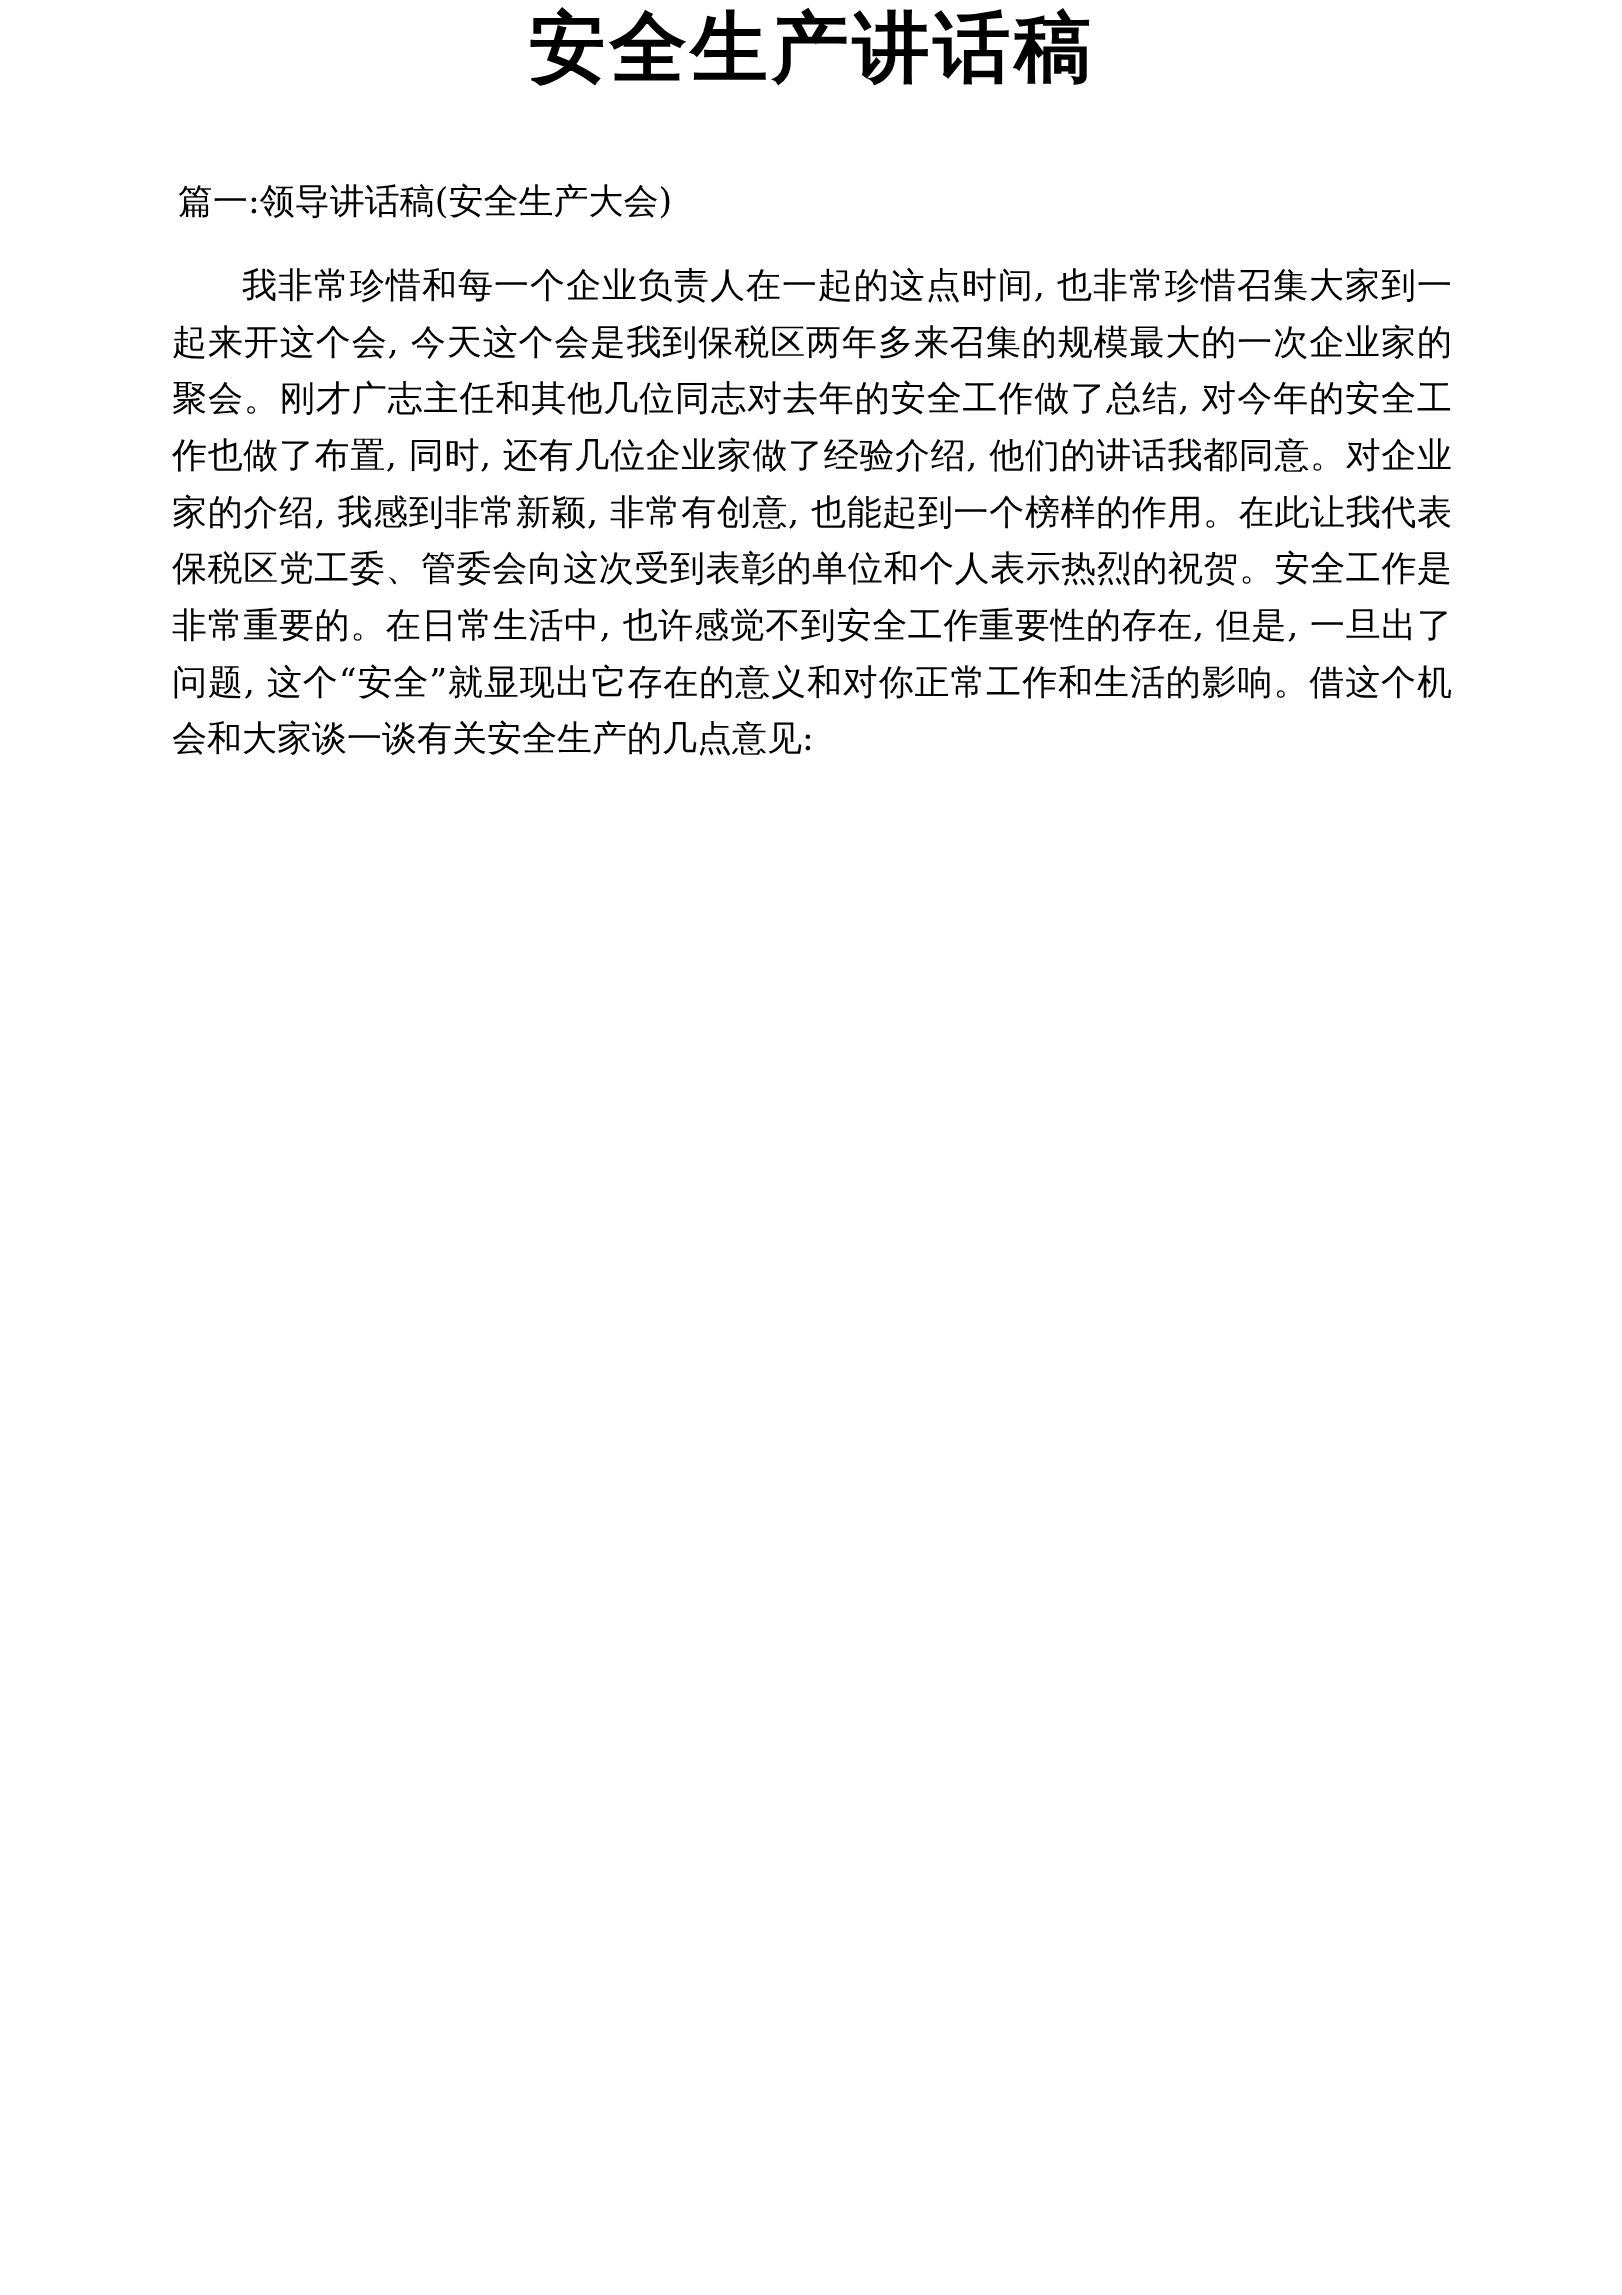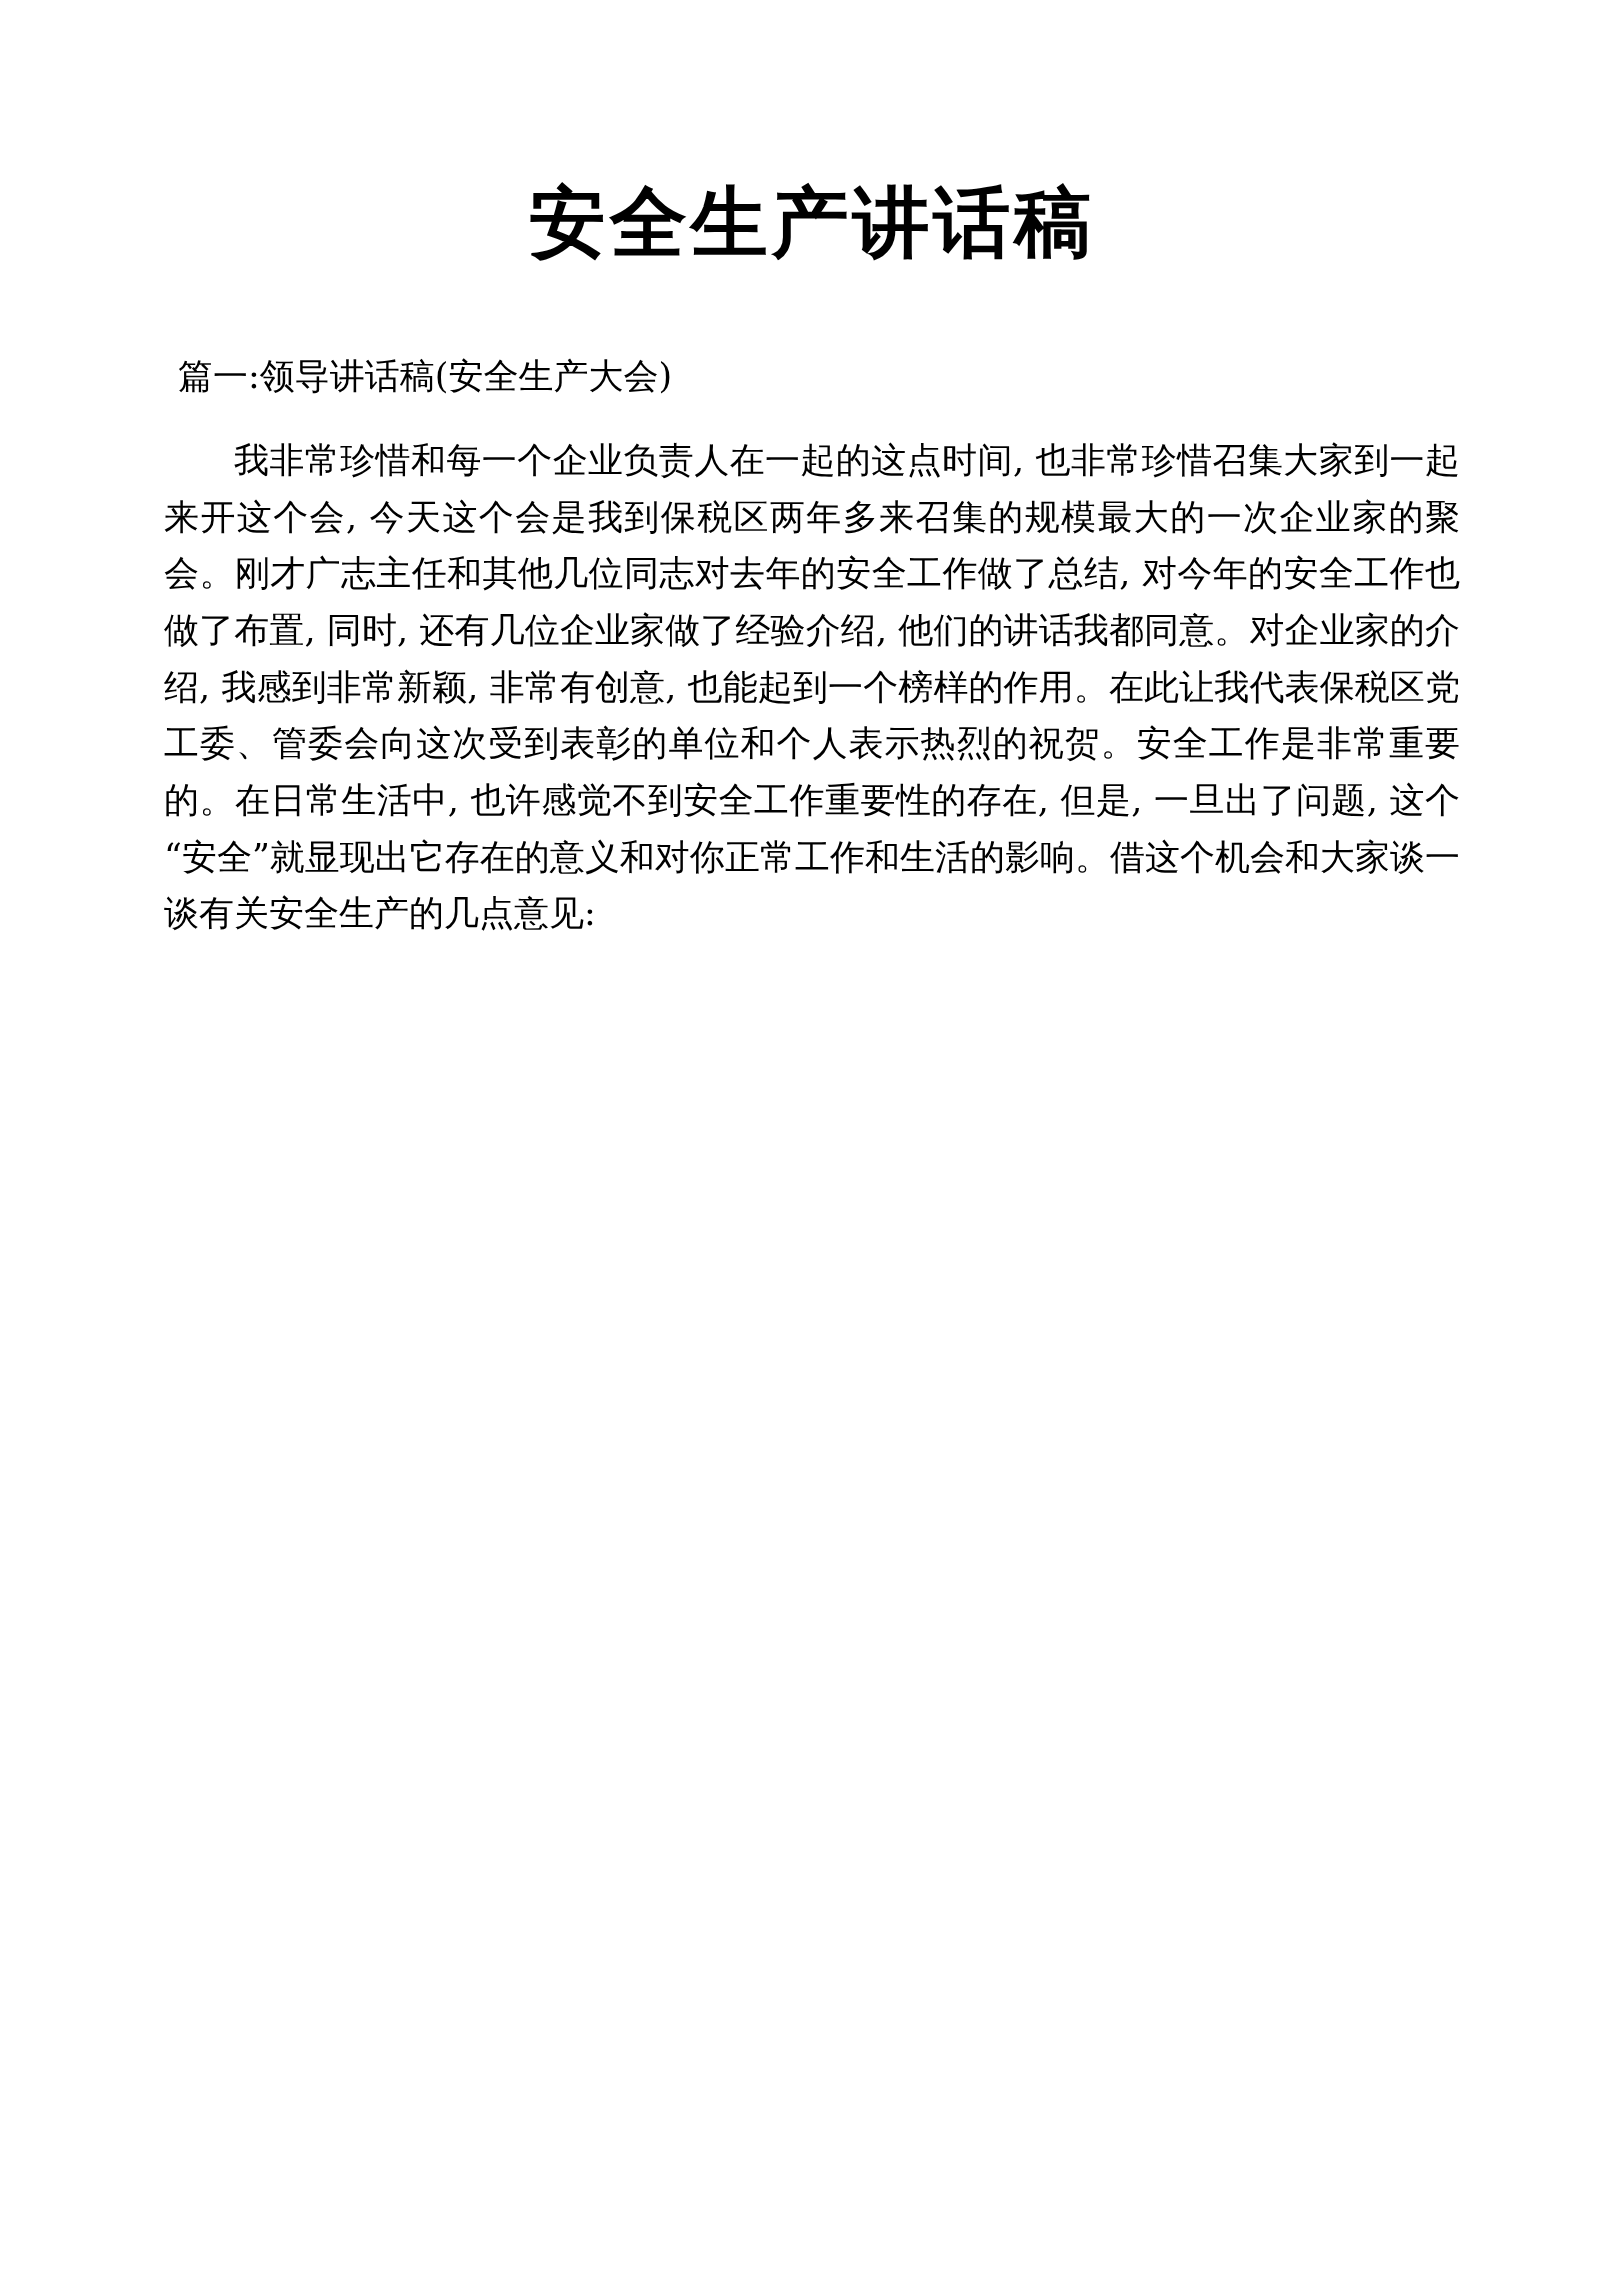--- a/index.html
+++ b/index.html
@@ -21,40 +21,39 @@
     overflow: hidden;
   }
   .content {
     position: absolute;
     left: 164px;
     top: 0;
     width: 1296px;
   }
   .doc-title {
     margin: 0;
-    padding-top: 175px;
     text-align: center;
     font-family: "DejaVu Sans", "Liberation Sans", sans-serif;
     font-weight: bold;
     font-size: 77px;
     letter-spacing: 3.9px;
     line-height: 1.25;
     color: #000000;
   }
   .subtitle {
     margin: 14px;
     padding-top: 64px;
     font-size: 35px;
     line-height: 1.55;
     text-align: justify;
     text-justify: inter-ideograph;
     color: #000000;
   }
   p.body-par {
-    margin: 0;
+    margin: 8px;
     padding-top: 14.4px;
     font-size: 35px;
     line-height: 1.62;
     text-align: justify;
     text-justify: inter-ideograph;
     text-indent: 2em;
     color: #000000;
     word-break: break-all;
   }
 </style>

